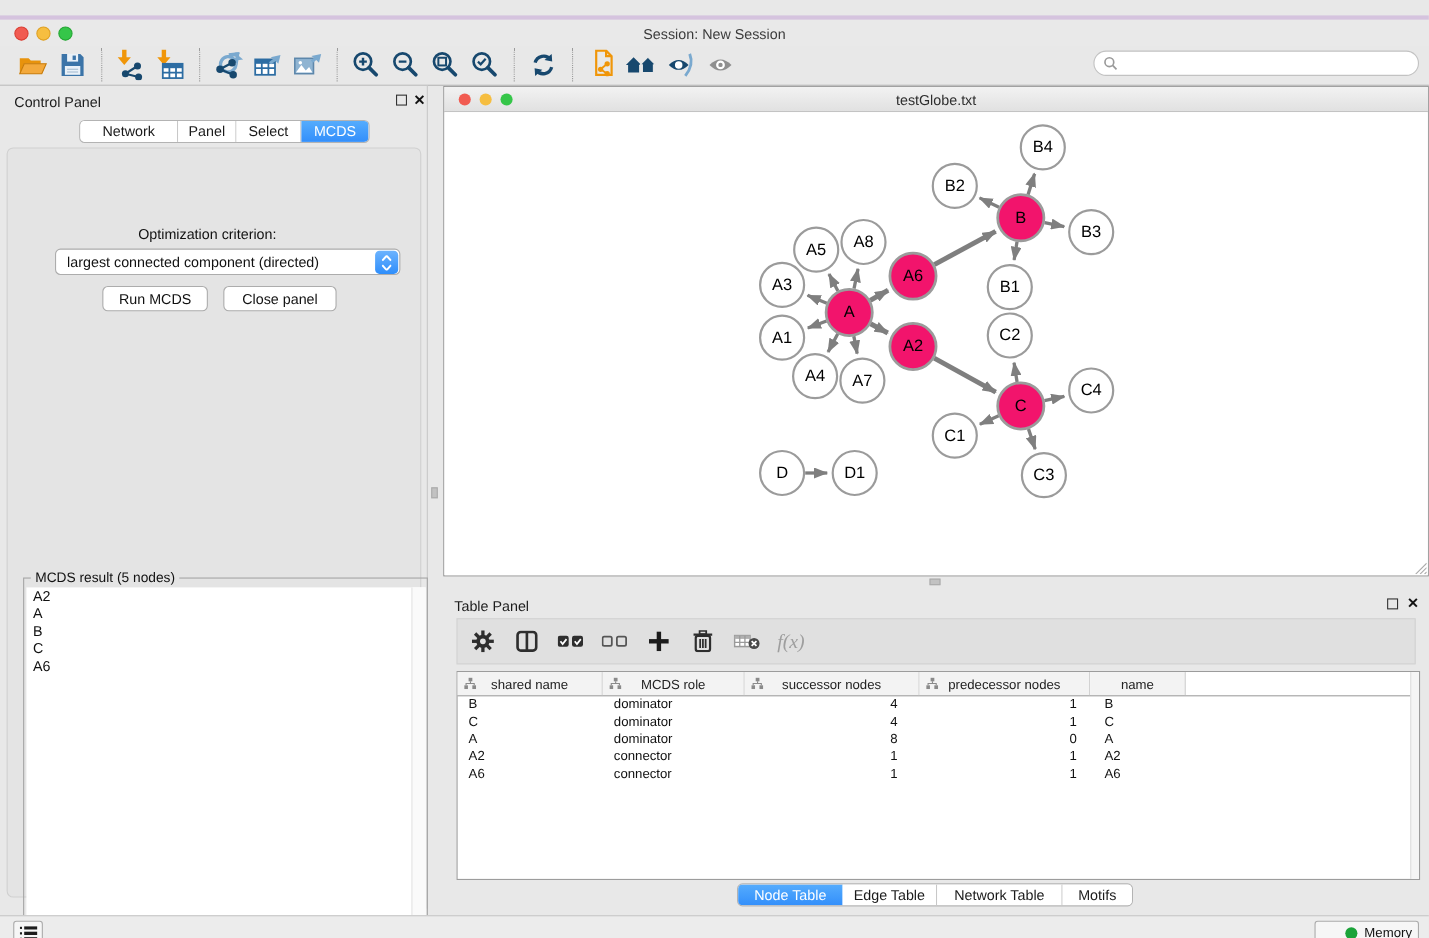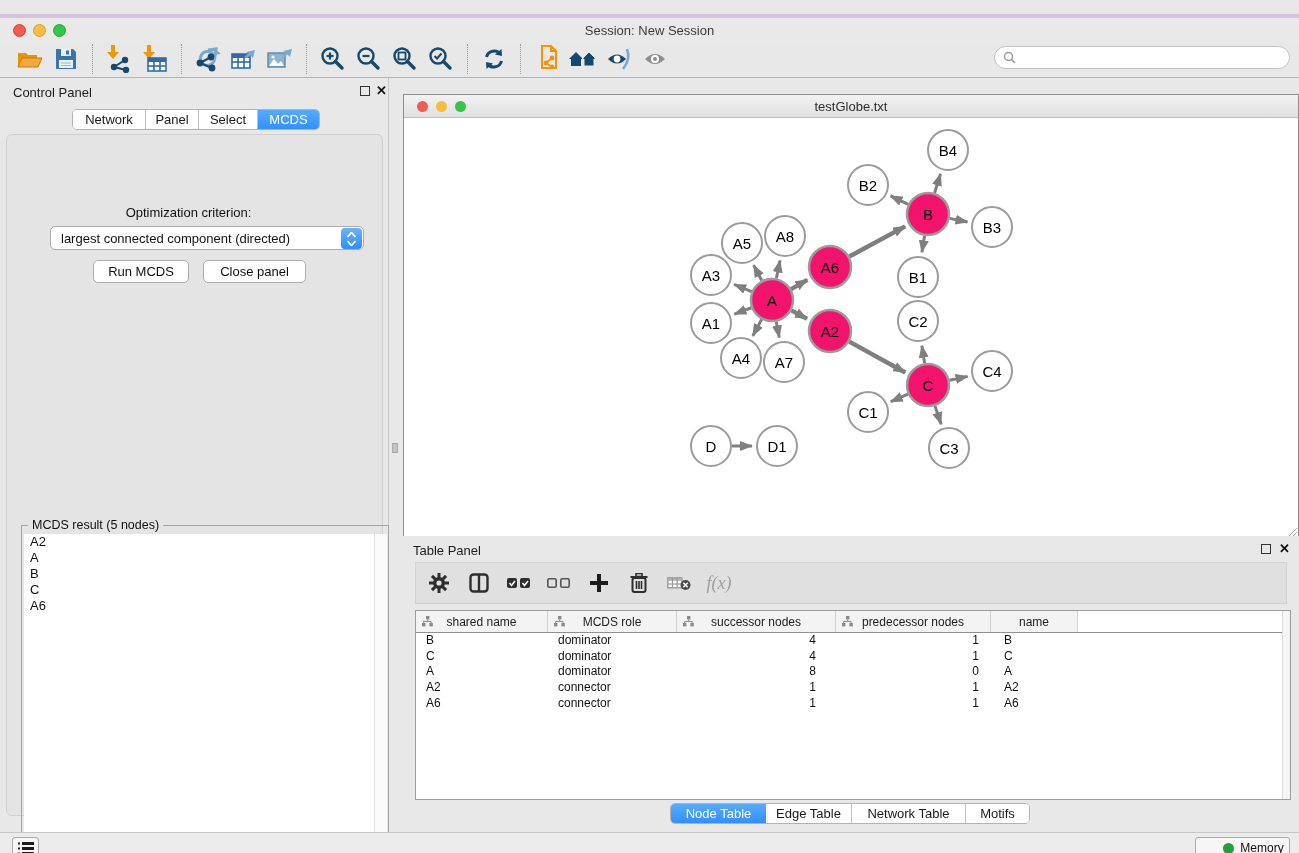--- a/index.html
+++ b/index.html
@@ -43,21 +43,21 @@
   .dd-stepper svg { display:block; }
   .btn { position:absolute; height:23px; background:#fff; border:1px solid #acacac; border-radius:5px; font-size:13px; color:#111; display:flex; align-items:center; justify-content:center; }
 
   .fieldset { position:absolute; left:14px; top:390px; width:368px; height:348px; border:1px solid #a5a5a5; }
   .fieldset .legend { position:absolute; left:6px; top:-8px; background:#e4e4e4; padding:0 4px; font-size:12.5px; color:#111; }
   .listbox { position:absolute; left:2px; top:8px; width:363px; height:337px; background:#fff; }
   .listbox .scroll-track { position:absolute; right:0; top:0; width:13px; height:100%; background:#fafafa; border-left:1px solid #e3e3e3; }
   .list-item { font-size:13px; color:#111; padding:1px 6px; height:16px; line-height:14px; }
 
   
-  .net-window { position:absolute; left:403px; top:80px; width:896px; height:446px; border:1px solid #8d8d8d; background:#fff; }
+  .net-window { position:absolute; left:403px; top:64px; width:896px; height:446px; border:1px solid #8d8d8d; background:#fff; }
   .net-titlebar { position:absolute; left:0; top:0; width:100%; height:23px; background:linear-gradient(#f2f2f2,#e1e1e1); border-bottom:1px solid #bdbdbd; }
   .net-titlebar .title { position:absolute; left:0; right:0; top:4px; text-align:center; font-size:13px; color:#2e2e2e; }
   .tl2 { position:absolute; top:6px; width:11px; height:11px; border-radius:50%; }
   .tl2.red{left:13px; background:#f15b51;} .tl2.yellow{left:32px; background:#f6be40;} .tl2.green{left:51px; background:#35c649;}
   .net-canvas { position:absolute; left:0; top:23px; width:894px; height:421px; background:#fff; }
   .resize-grip { position:absolute; right:1px; bottom:1px; width:13px; height:13px; }
   .split-handle { position:absolute; background:#c2c2c2; border:1px solid #ababab; }
 
   
   .table-panel { position:absolute; left:403px; top:522px; width:896px; height:290px; background:#e8e8e8; }
@@ -243,21 +243,21 @@
     </div>
   </div>
 
   <div class="control-panel">
     <div class="panel-header">
       <span class="ph-title">Control Panel</span>
       <span class="float-box" style="left:360px;"></span>
       <span class="close-x" style="left:376px;">✕</span>
     </div>
     <div class="seg-group" style="left:72px; top:31px;" id="cp-tabs">
-        <div class="seg" style="width: 73px; text-align: right;">Network</div>
+        <div class="seg" style="width: 89px; text-align: right;">Network</div>
         <div class="seg" style="width: 53px;">Panel</div>
         <div class="seg" style="width: 59px;">Select</div>
         <div class="seg active" style="width: 61px;">MCDS</div>
       </div>
     <div class="cp-inner">
       <div class="opt-label">Optimization criterion:</div>
       <div class="dropdown">
         <span class="dd-text">largest connected component (directed)</span>
         <span class="dd-stepper">
           <svg width="9" height="6" viewBox="0 0 9 6">

